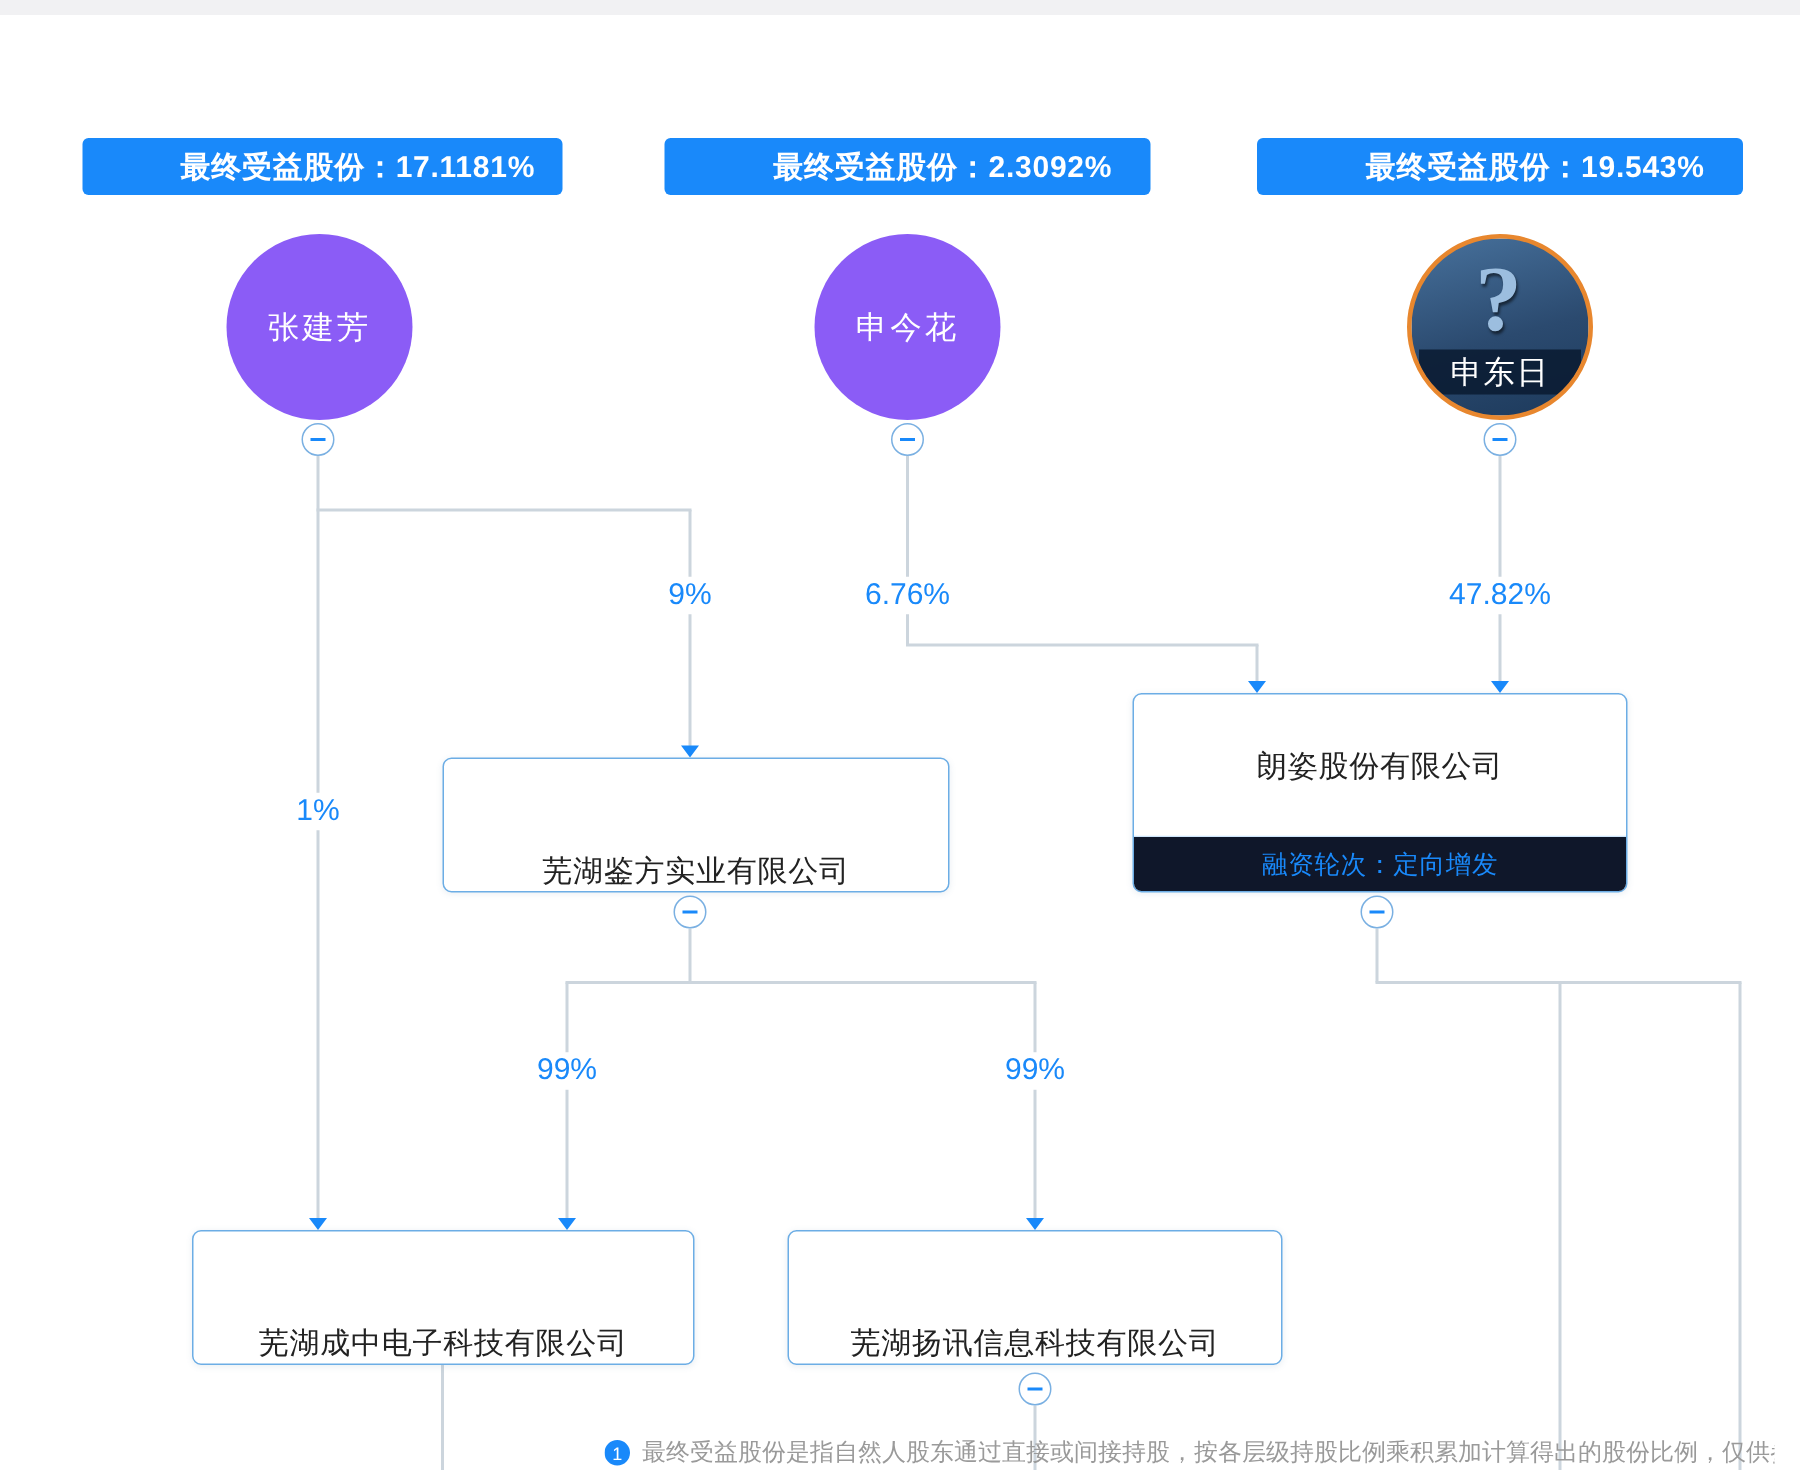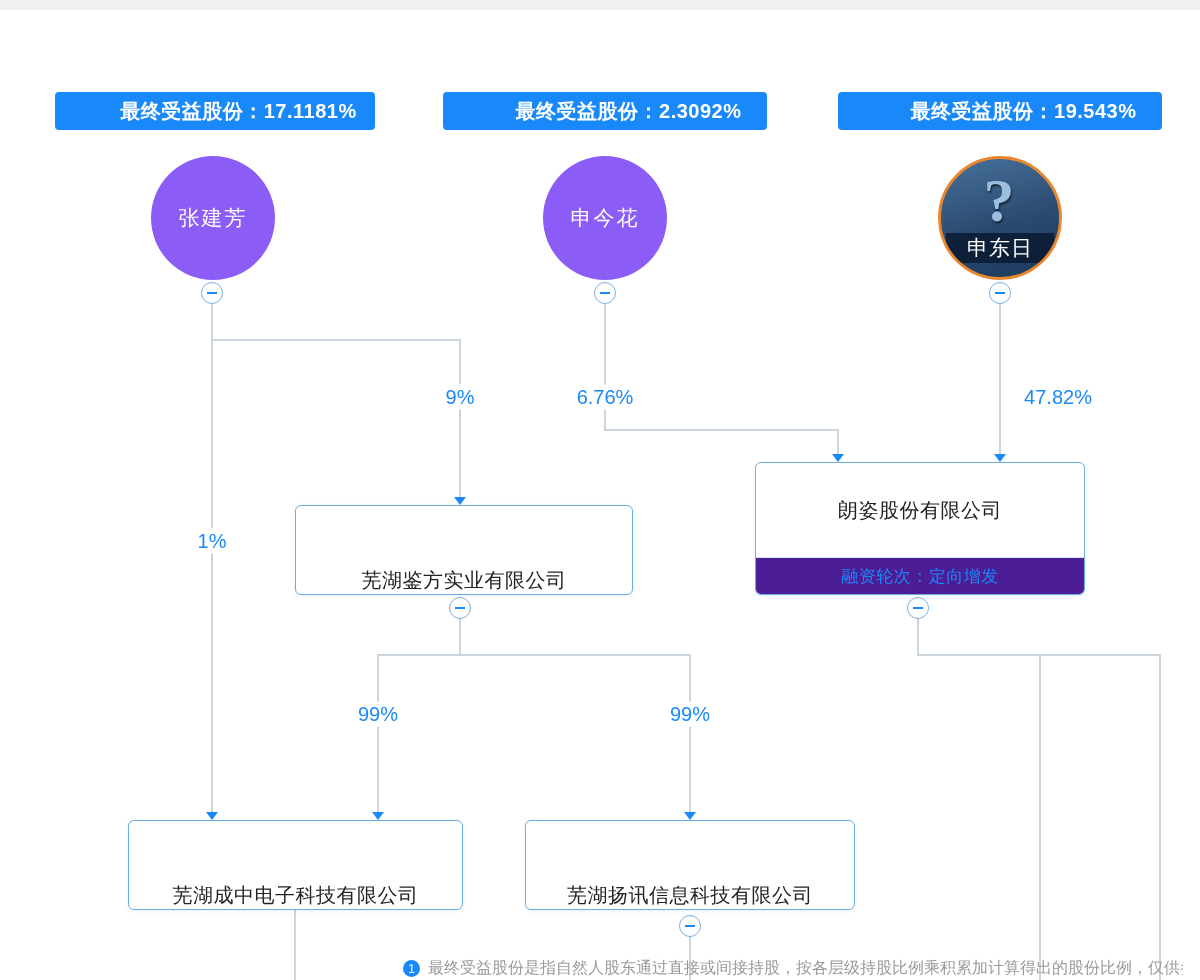--- a/index.html
+++ b/index.html
@@ -40,21 +40,21 @@
   
   .elabel { position:absolute; transform:translate(-50%,-50%); background:#fff; color:#1989fa;
             font-size:20px; padding:1px 7px; z-index:4; white-space:nowrap; }
 
   
   .cbox { position:absolute; background:#fff; border:1px solid #6cade5; border-radius:6px;
           display:flex; align-items:flex-end; justify-content:center; color:#222; font-size:20px;
           z-index:3; box-shadow:0 1px 4px rgba(80,120,160,0.12); cursor:pointer; letter-spacing:0.5px; }
   .cbox.with-tag { flex-direction:column; justify-content:flex-start; }
   .cbox .title-row { flex:1; display:flex; align-items:center; justify-content:center; width:100%; }
-  .cbox .tag-row { width:100%; height:37px; background:#4c1d95; color:#1989fa; font-size:17px;
+  .cbox .tag-row { width:100%; height:37px; background:#0f172a; color:#1989fa; font-size:17px;
                    display:flex; align-items:center; justify-content:center;
                    border-radius:0 0 5px 5px; border-top:1px solid #cfe6fb;font-family:Liberation Serif, serif; }
 
   
   .footnote { position:absolute; left:403px; top:958px; width:780px; height:22px; display:flex;
               align-items:flex-start; gap:8px; color:#9a9a9a; font-size:16px; white-space:nowrap;
               overflow:hidden; z-index:6; }
   .fn-icon { width:17px; height:17px; border-radius:50%; background:#1989fa; color:#fff; font-size:12px;
              display:flex; align-items:center; justify-content:center; flex:0 0 auto; margin-top:2px; }
 </style>
@@ -111,21 +111,21 @@
 
   <div class="arrow" style="left:454px; top:497px;"></div>
   <div class="arrow" style="left:832px; top:454px;"></div>
   <div class="arrow" style="left:994px; top:454px;"></div>
   <div class="arrow" style="left:206px; top:812px;"></div>
   <div class="arrow" style="left:372px; top:812px;"></div>
   <div class="arrow" style="left:684px; top:812px;"></div>
 
   <div class="elabel" style="left:460px; top:397px;">9%</div>
   <div class="elabel" style="left:605px; top:397px;">6.76%</div>
-  <div class="elabel" style="left:1058px; top:397px;">47.82%</div>
+  <div class="elabel" style="left:1000px; top:397px;">47.82%</div>
   <div class="elabel" style="left:212px; top:541px;">1%</div>
   <div class="elabel" style="left:378px; top:714px;">99%</div>
   <div class="elabel" style="left:690px; top:714px;">99%</div>
 
   <div class="cbox" style="left:295px; top:505px; width:338px; height:90px;">芜湖鉴方实业有限公司</div>
 
   <div class="cbox with-tag" style="left:755px; top:462px; width:330px; height:133px;">
     <div class="title-row">朗姿股份有限公司</div>
     <div class="tag-row">融资轮次：定向增发</div>
   </div>

